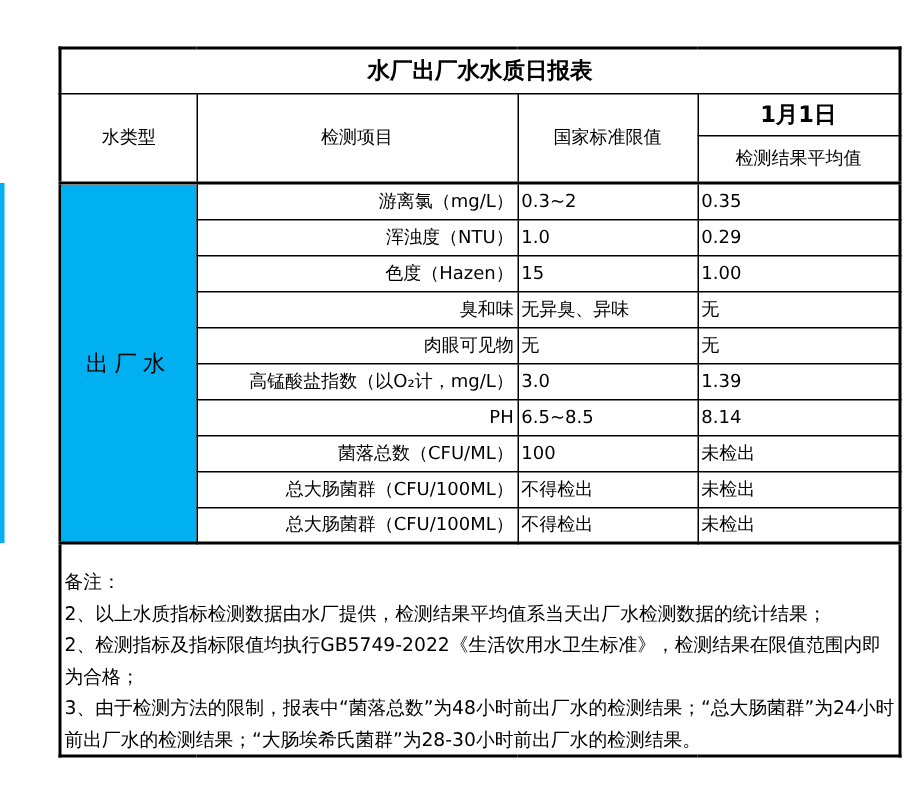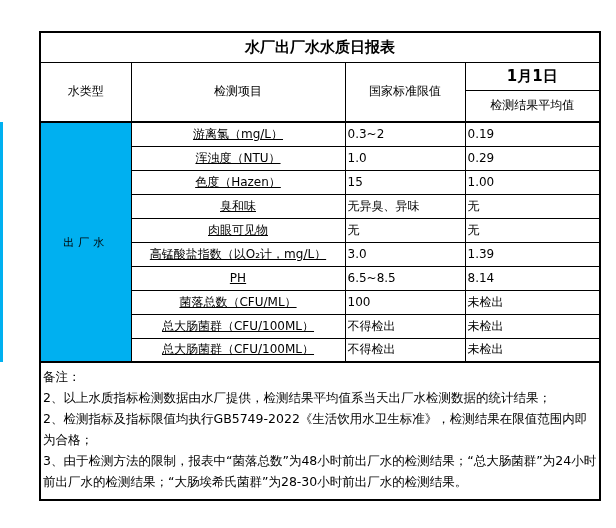--- a/index.html
+++ b/index.html
@@ -59,31 +59,31 @@
     height: 32px;
     text-align: center;
     font-size: 12px;
     border-bottom: 2px solid #000;
     white-space: nowrap;
   }
   tr.data-row { height: 24px; }
   .wtype {
     background: #00B0F0;
     text-align: center;
-    font-size: 11px;
+    font-size: 15px;
     letter-spacing: 4px;
     white-space: nowrap;
   }
-  .td-item { text-align: center; white-space: nowrap; text-decoration: underline; }
+  .td-item { text-align: right; white-space: nowrap; }
   .td-center { text-align: left; white-space: nowrap; }
   .notes-cell {
     height: 138px;
     vertical-align: top;
     border-top: 2px solid #000;
-    padding: 3px 2px 0 2px;
+    padding: 14px 2px 0 2px;
     font-size: 12.5px;
     line-height: 21px;
   }
   .notes-cell div { white-space: normal; }
 </style>
 </head>
 <body>
 
 <div class="edge-strip"></div>
 
@@ -107,21 +107,21 @@
       </tr>
       <tr>
         <td class="avg-cell">检测结果平均值</td>
       </tr>
     </tbody>
     <tbody>
         <tr class="data-row">
           <td rowspan="10" class="wtype">出厂水</td>
           <td class="td-item">游离氯（mg/L）</td>
           <td class="td-center">0.3~2</td>
-          <td class="td-center">0.19</td>
+          <td class="td-center">0.35</td>
         </tr>
         <tr class="data-row">
           <td class="td-item">浑浊度（NTU）</td>
           <td class="td-center">1.0</td>
           <td class="td-center">0.29</td>
         </tr>
         <tr class="data-row">
           <td class="td-item">色度（Hazen）</td>
           <td class="td-center">15</td>
           <td class="td-center">1.00</td>

